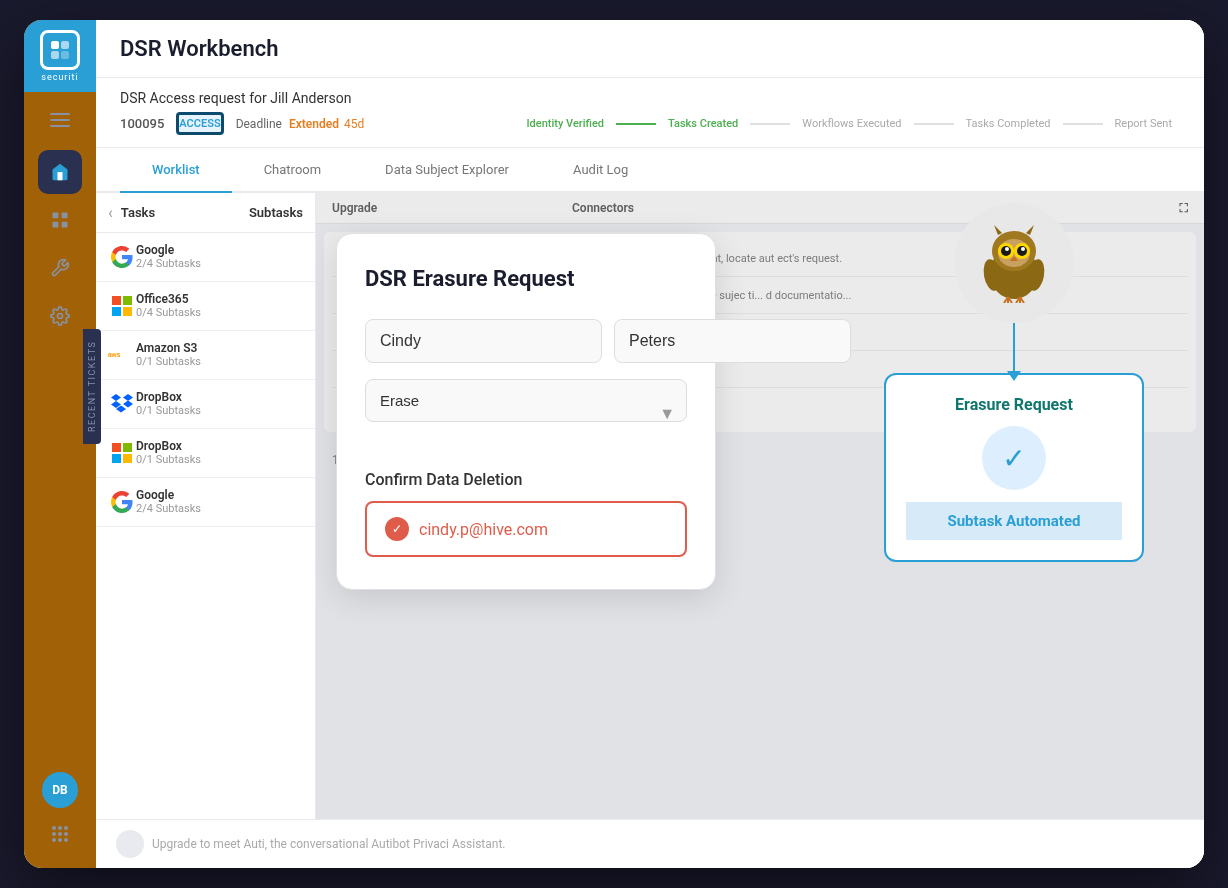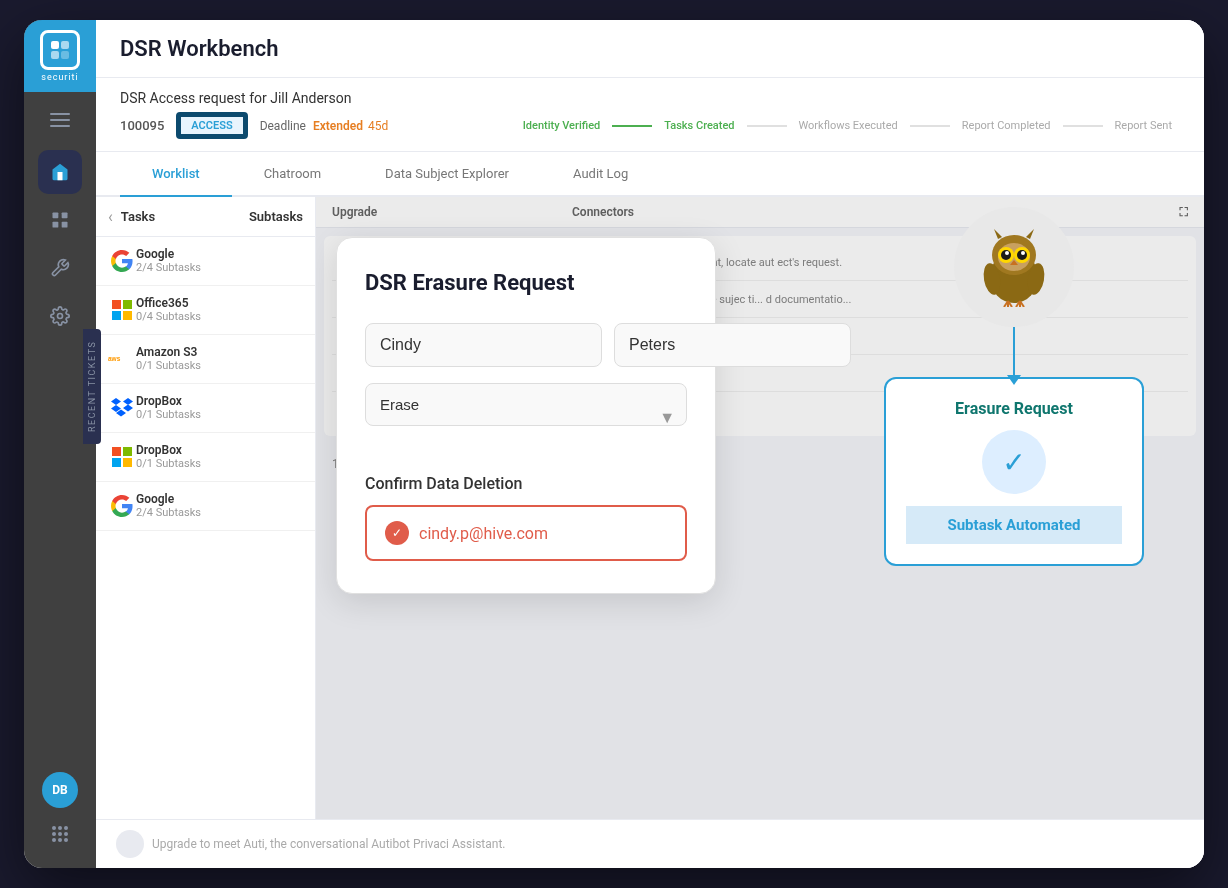--- a/index.html
+++ b/index.html
@@ -17,21 +17,21 @@
       height: 848px;
       background: #f0f2f5;
       border-radius: 18px;
       overflow: hidden;
       display: flex;
       box-shadow: 0 20px 60px rgba(0,0,0,0.5);
     }
     
     .sidebar {
       width: 72px;
-      background: #404040;
+      background: #a16207;
       display: flex;
       flex-direction: column;
       align-items: center;
       padding: 0;
       position: relative;
       flex-shrink: 0;
     }
     .sidebar-logo {
       width: 72px;
       height: 72px;
@@ -158,22 +158,22 @@
       gap: 12px;
     }
     .request-id {
       font-size: 13px;
       color: #555;
       font-weight: 500;
     }
     .badge-access {
       background: #e8f4fd;
       color: #2a9fd6;
-      border: 5px solid #0c4a6e;
-      padding: 2px 10px;
+      border: 3px solid #0c4a6e;
+      padding: 2px 0;
       border-radius: 4px;
       font-size: 11px;
       font-weight: 600;
     }
     .deadline-text {
       font-size: 12px;
       color: #666;
     }
     .deadline-extended {
       color: #e67e22;
@@ -616,21 +616,21 @@
             <div style="width:40px;height:2px;background:#4caf50;margin:0 4px;"></div>
             <div class="step done">
               <span style="font-size:11px;color:#4caf50;font-weight:500;">Tasks Created</span>
             </div>
             <div style="width:40px;height:2px;background:#e0e0e0;margin:0 4px;"></div>
             <div class="step">
               <span style="font-size:11px;color:#aaa;">Workflows Executed</span>
             </div>
             <div style="width:40px;height:2px;background:#e0e0e0;margin:0 4px;"></div>
             <div class="step">
-              <span style="font-size:11px;color:#aaa;">Report Completed</span>
+              <span style="font-size:11px;color:#aaa;">Tasks Completed</span>
             </div>
             <div style="width:40px;height:2px;background:#e0e0e0;margin:0 4px;"></div>
             <div class="step">
               <span style="font-size:11px;color:#aaa;">Report Sent</span>
             </div>
           </div>
         </div>
       </div>
     </div>
 

